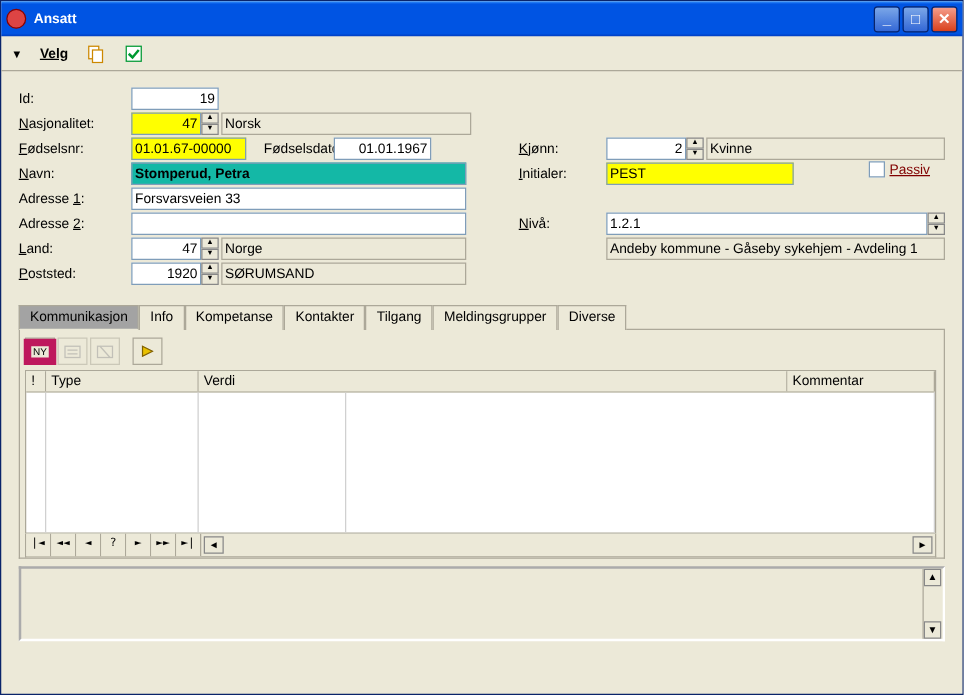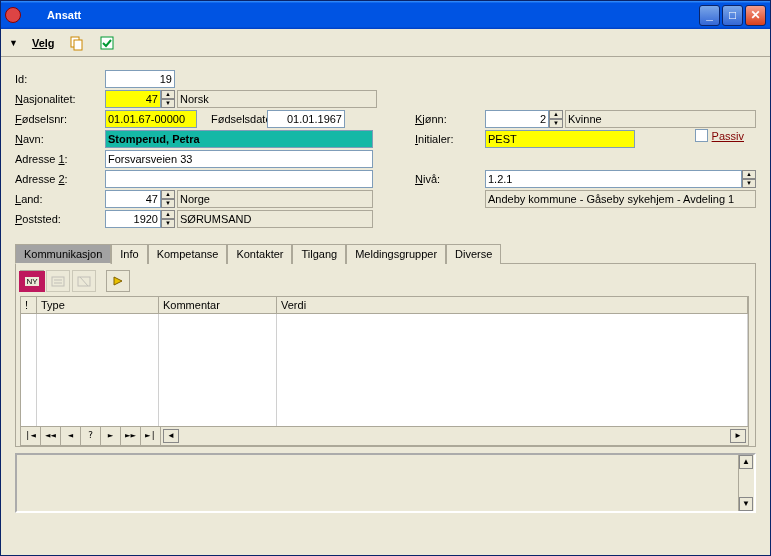--- a/index.html
+++ b/index.html
@@ -1,18 +1,18 @@
 <!DOCTYPE html>
 <html><head>
 <meta charset="utf-8">
 <style>
   * { box-sizing: border-box; font-family: Tahoma, sans-serif; font-size: 11px; }
   body { margin: 0; background: #fff; }
   .window { width: 771px; height: 556px; border: 1px solid #0a246a; background: #ece9d8; display: flex; flex-direction: column; }
-  .titlebar { height: 28px; background: linear-gradient(to bottom,#3a95ff 0%,#0054e3 8%,#0054e3 92%,#003dc0 100%); display:flex; align-items:center; padding:0 4px; color:#fff; font-weight:bold;gap:20px; }
+  .titlebar { height: 28px; background: linear-gradient(to bottom,#3a95ff 0%,#0054e3 8%,#0054e3 92%,#003dc0 100%); display:flex; align-items:center; padding:0 4px; color:#fff; font-weight:bold; }
   .titlebar .icon { width:16px; height:16px; background:#d44; border-radius:50%; margin-right:6px; border:1px solid #800; }
   .titlebar .title { flex:1; }
   .winbtns { display:flex; gap:2px; }
   .winbtn { width:21px; height:21px; background:linear-gradient(to bottom,#7ba7e8,#3367d6); border:1px solid #0a246a; border-radius:3px; text-align:center; line-height:18px; color:#fff; font-weight:bold; font-size:12px; }
   .winbtn.close { background:linear-gradient(to bottom,#f59e8c,#d9401c); }
   .toolbar { height:28px; border-bottom:1px solid #aca899; display:flex; align-items:center; padding:0 8px; gap:14px; }
   .expand-icon { font-size:9px; color:#000; }
   .menu-label { text-decoration:underline; font-weight:bold; }
   .tb-icon { width:16px; height:16px; }
   .content { flex:1; padding:12px 14px 8px 14px; display:flex; flex-direction:column; }
@@ -223,22 +223,22 @@
             <svg width="10" height="10">
               <path d="M1 1 L9 5 L1 9 Z" fill="#e8c000" stroke="#806000"></path>
             </svg>
           </div>
       </div>
 
       <div class="grid">
         <div class="grid-head">
           <div class="gh bang">!</div>
           <div class="gh type">Type</div>
+          <div class="gh verdi">Verdi</div>
           <div class="gh komm">Kommentar</div>
-          <div class="gh verdi">Verdi</div>
         </div>
         <div class="grid-body">
           <div class="cellcol" style="width:16px"></div>
           <div class="cellcol" style="width:122px"></div>
           <div class="cellcol" style="width:118px"></div>
           <div class="cellcol" style="flex:1"></div>
         </div>
       </div>
 
       <div class="navbar">

